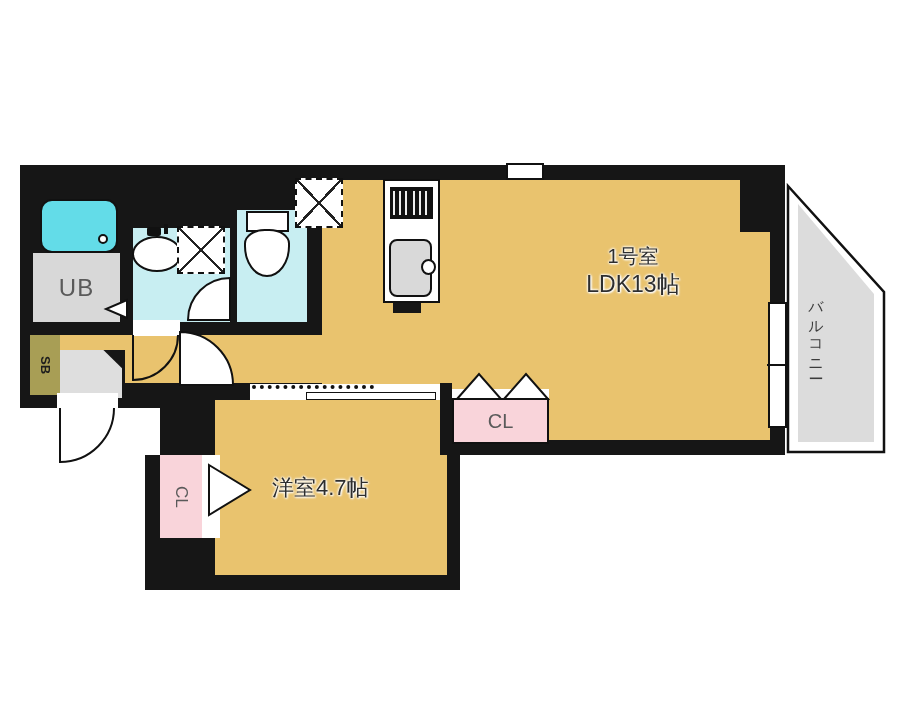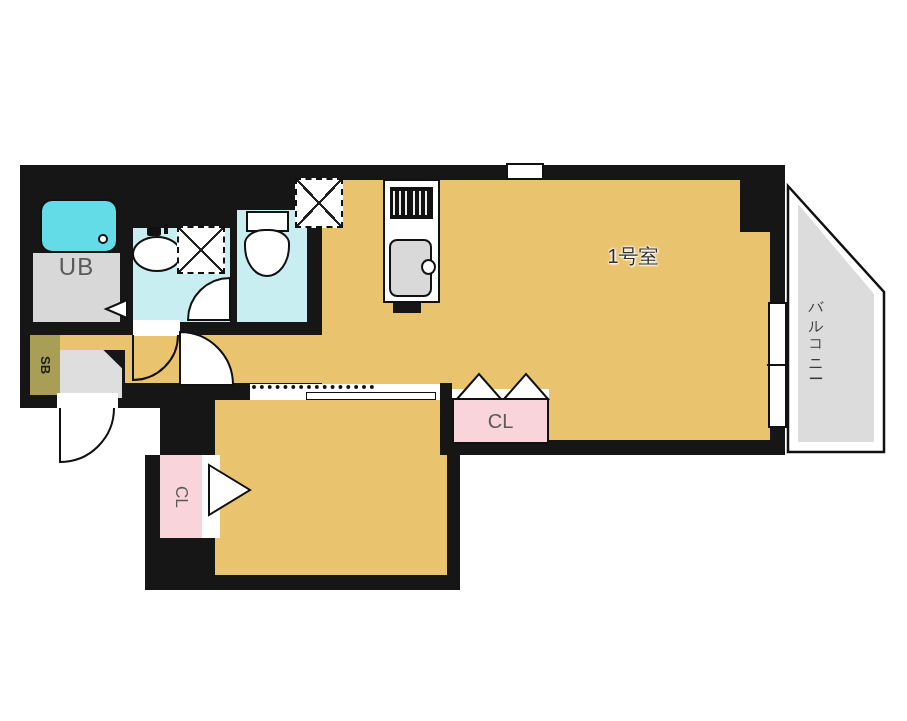--- a/index.html
+++ b/index.html
@@ -33,21 +33,21 @@
   <div class="floor" style="left:322px;top:180px;width:448px;height:260px;"></div>
   <div class="wall" style="left:740px;top:180px;width:32px;height:52px;"></div>
   <div class="floor" style="left:125px;top:335px;width:197px;height:48px;"></div>
   <div class="floor" style="left:60px;top:335px;width:65px;height:15px;"></div>
   <div class="floor" style="left:215px;top:395px;width:232px;height:180px;"></div>
   <div class="wall" style="left:215px;top:383px;width:37px;height:17px;"></div>
   <div class="wall" style="left:440px;top:383px;width:12px;height:72px;"></div>
   <div class="water" style="left:133px;top:228px;width:97px;height:94px;"></div>
   <div class="water" style="left:237px;top:210px;width:70px;height:112px;"></div>
 
-  <div class="grayroom" style="left:33px;top:253px;width:87px;height:69px;display:flex;align-items:flex-start;justify-content:center;">
+  <div class="grayroom" style="left:33px;top:253px;width:87px;height:69px;display:flex;align-items:center;justify-content:center;">
     <span class="sub" style="font-size:24px;letter-spacing:1px;">UB</span>
   </div>
   <div style="left:40px;top:199px;width:78px;height:54px;background:var(--tub);border:2px solid #111;border-radius:12px;"></div>
   <div style="left:98px;top:234px;width:10px;height:10px;background:#fff;border:2px solid #111;border-radius:50%;"></div>
 
   <div class="grayroom" style="left:60px;top:350px;width:62px;height:48px;clip-path:polygon(0 0,70% 0,100% 38%,100% 100%,0 100%);background:#DEDEDE;"></div>
   <div style="left:30px;top:335px;width:30px;height:60px;background:var(--olive);display:flex;align-items:center;justify-content:center;">
     <span class="vert" style="font-size:13px;color:#1d1d1d;font-weight:bold;">SB</span>
   </div>
 
@@ -109,15 +109,17 @@
   <svg style="left:0;top:0;" width="907" height="721">
     <path d="M60 408 L60 462 A54 54 0 0 0 114 408" fill="none" stroke="#111" stroke-width="2"></path>
     <path d="M230 320 L230 278 A42 42 0 0 0 188 320 Z" fill="#fff" stroke="#111" stroke-width="2"></path>
     <path d="M133 335 L133 380 A45 45 0 0 0 178 335" fill="none" stroke="#111" stroke-width="2"></path>
     <path d="M180 385 L180 332 A53 53 0 0 1 233 385 Z" fill="#fff" stroke="#111" stroke-width="2"></path>
     <polygon points="127,300 127,318 106,309" fill="#fff" stroke="#111" stroke-width="2"></polygon>
   </svg>
 
   <div class="lbl" style="left:553px;top:243px;width:160px;text-align:center;line-height:1.32;">
     <div style="position:static;font-size:20px;">1号室</div>
+    <div style="position:static;font-size:23px;">LDK13帖</div>
   </div>
+  <div class="lbl" style="left:272px;top:473px;font-size:22px;">洋室4.7帖</div>
 
 </div>
 
 </body></html>

